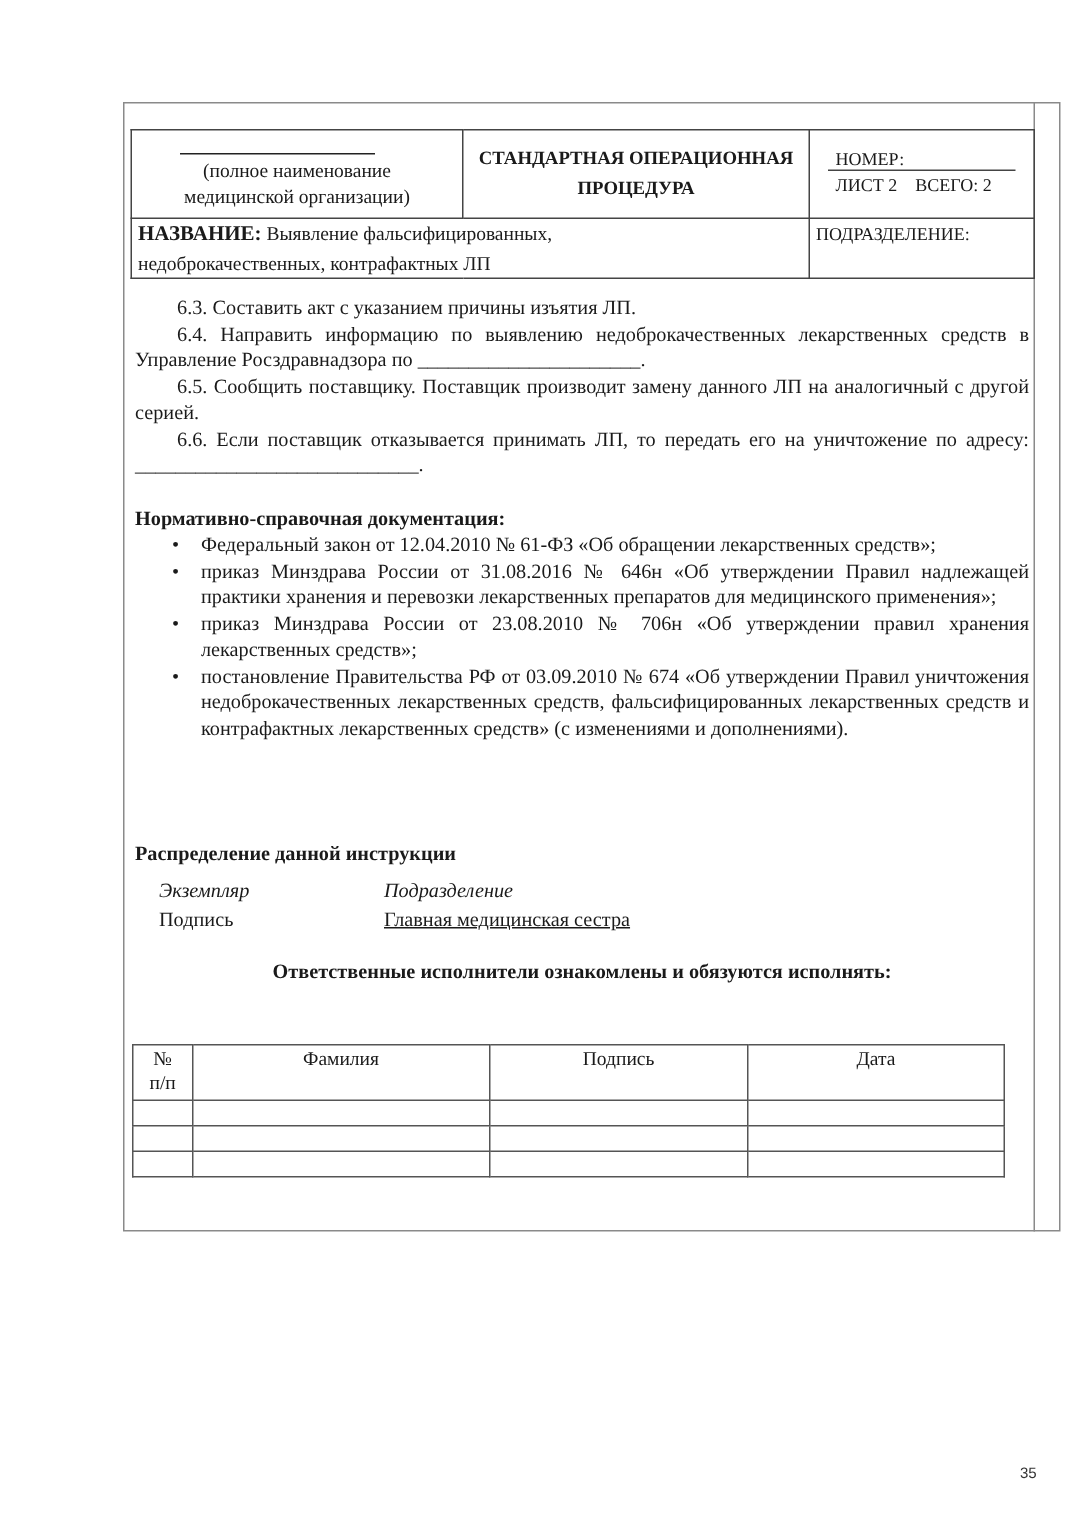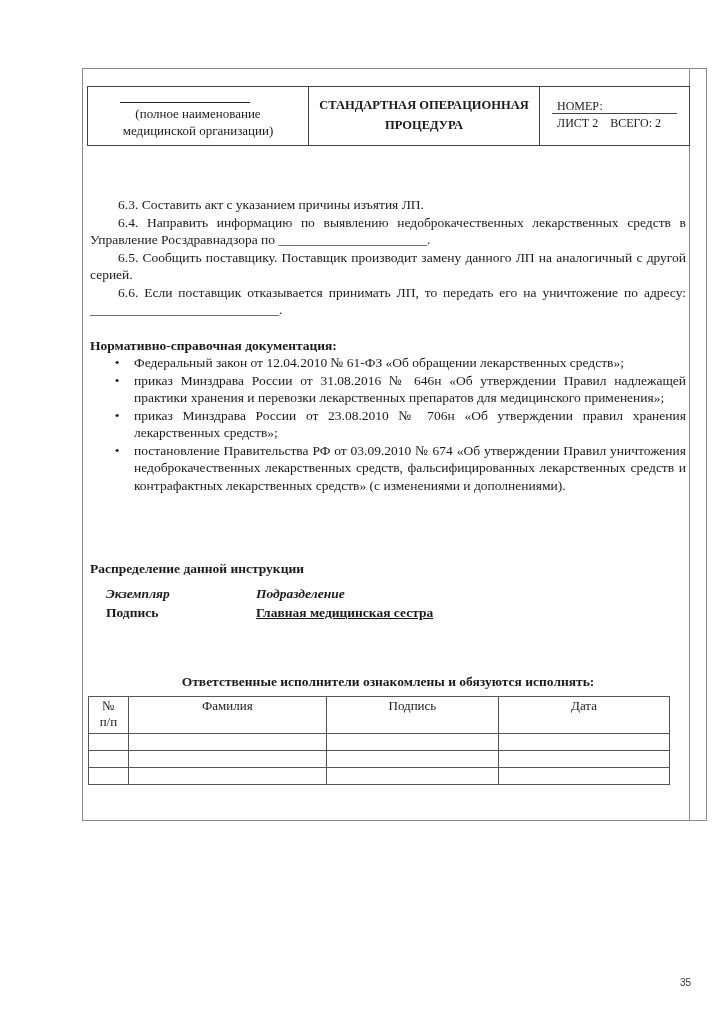--- a/index.html
+++ b/index.html
@@ -142,33 +142,32 @@
       top: 561px;
       font-weight: bold;
       font-size: 13.5px;
     }
     .dist-table {
       position: absolute;
       left: 106px;
       top: 584px;
       font-size: 13.5px;
       line-height: 19px;
-      font-weight: bold;
     }
     .dist-row {
       display: flex;
     }
     .dist-col1 { width: 150px; }
     .dist-col2 { }
     .italic { font-style: italic; }
     .underline { text-decoration: underline; }
     .resp-title {
       position: absolute;
       left: 90px;
-      top: 674px;
+      top: 640px;
       width: 596px;
       text-align: center;
       font-weight: bold;
       font-size: 13.5px;
     }
     .sign-table {
       position: absolute;
       left: 88px;
       top: 696px;
       width: 582px;
@@ -220,20 +219,30 @@
     </td>
     <td class="sop-cell">
       <div>СТАНДАРТНАЯ ОПЕРАЦИОННАЯ</div>
       <div>ПРОЦЕДУРА</div>
     </td>
     <td class="num-cell">
       <div class="num-top">НОМЕР:</div>
       <div class="num-bottom">
         <span>ЛИСТ 2</span><span class="gap"></span><span>ВСЕГО:  2</span>
       </div>
+    </td>
+  </tr>
+  <tr>
+    <td class="name-cell" colspan="2">
+      <b>НАЗВАНИЕ:</b>
+      <span>Выявление фальсифицированных,</span><br>
+      <span>недоброкачественных, контрафактных ЛП</span>
+    </td>
+    <td class="dept-cell">
+      <span>ПОДРАЗДЕЛЕНИЕ:</span>
     </td>
   </tr>
 </tbody>
   </table>
 
 <div class="body-text">
   <p class="para">6.3. Составить акт с указанием причины изъятия ЛП.</p>
   <p class="para">6.4. Направить информацию по выявлению недоброкачественных лекарственных средств в Управление Росздравнадзора по ______________________.</p>
   <p class="para">6.5. Сообщить поставщику. Поставщик производит замену данного ЛП на аналогичный с другой серией.</p>
   <p class="para">6.6. Если поставщик отказывается принимать ЛП, то передать его на уничтожение по адресу: ____________________________.</p>

